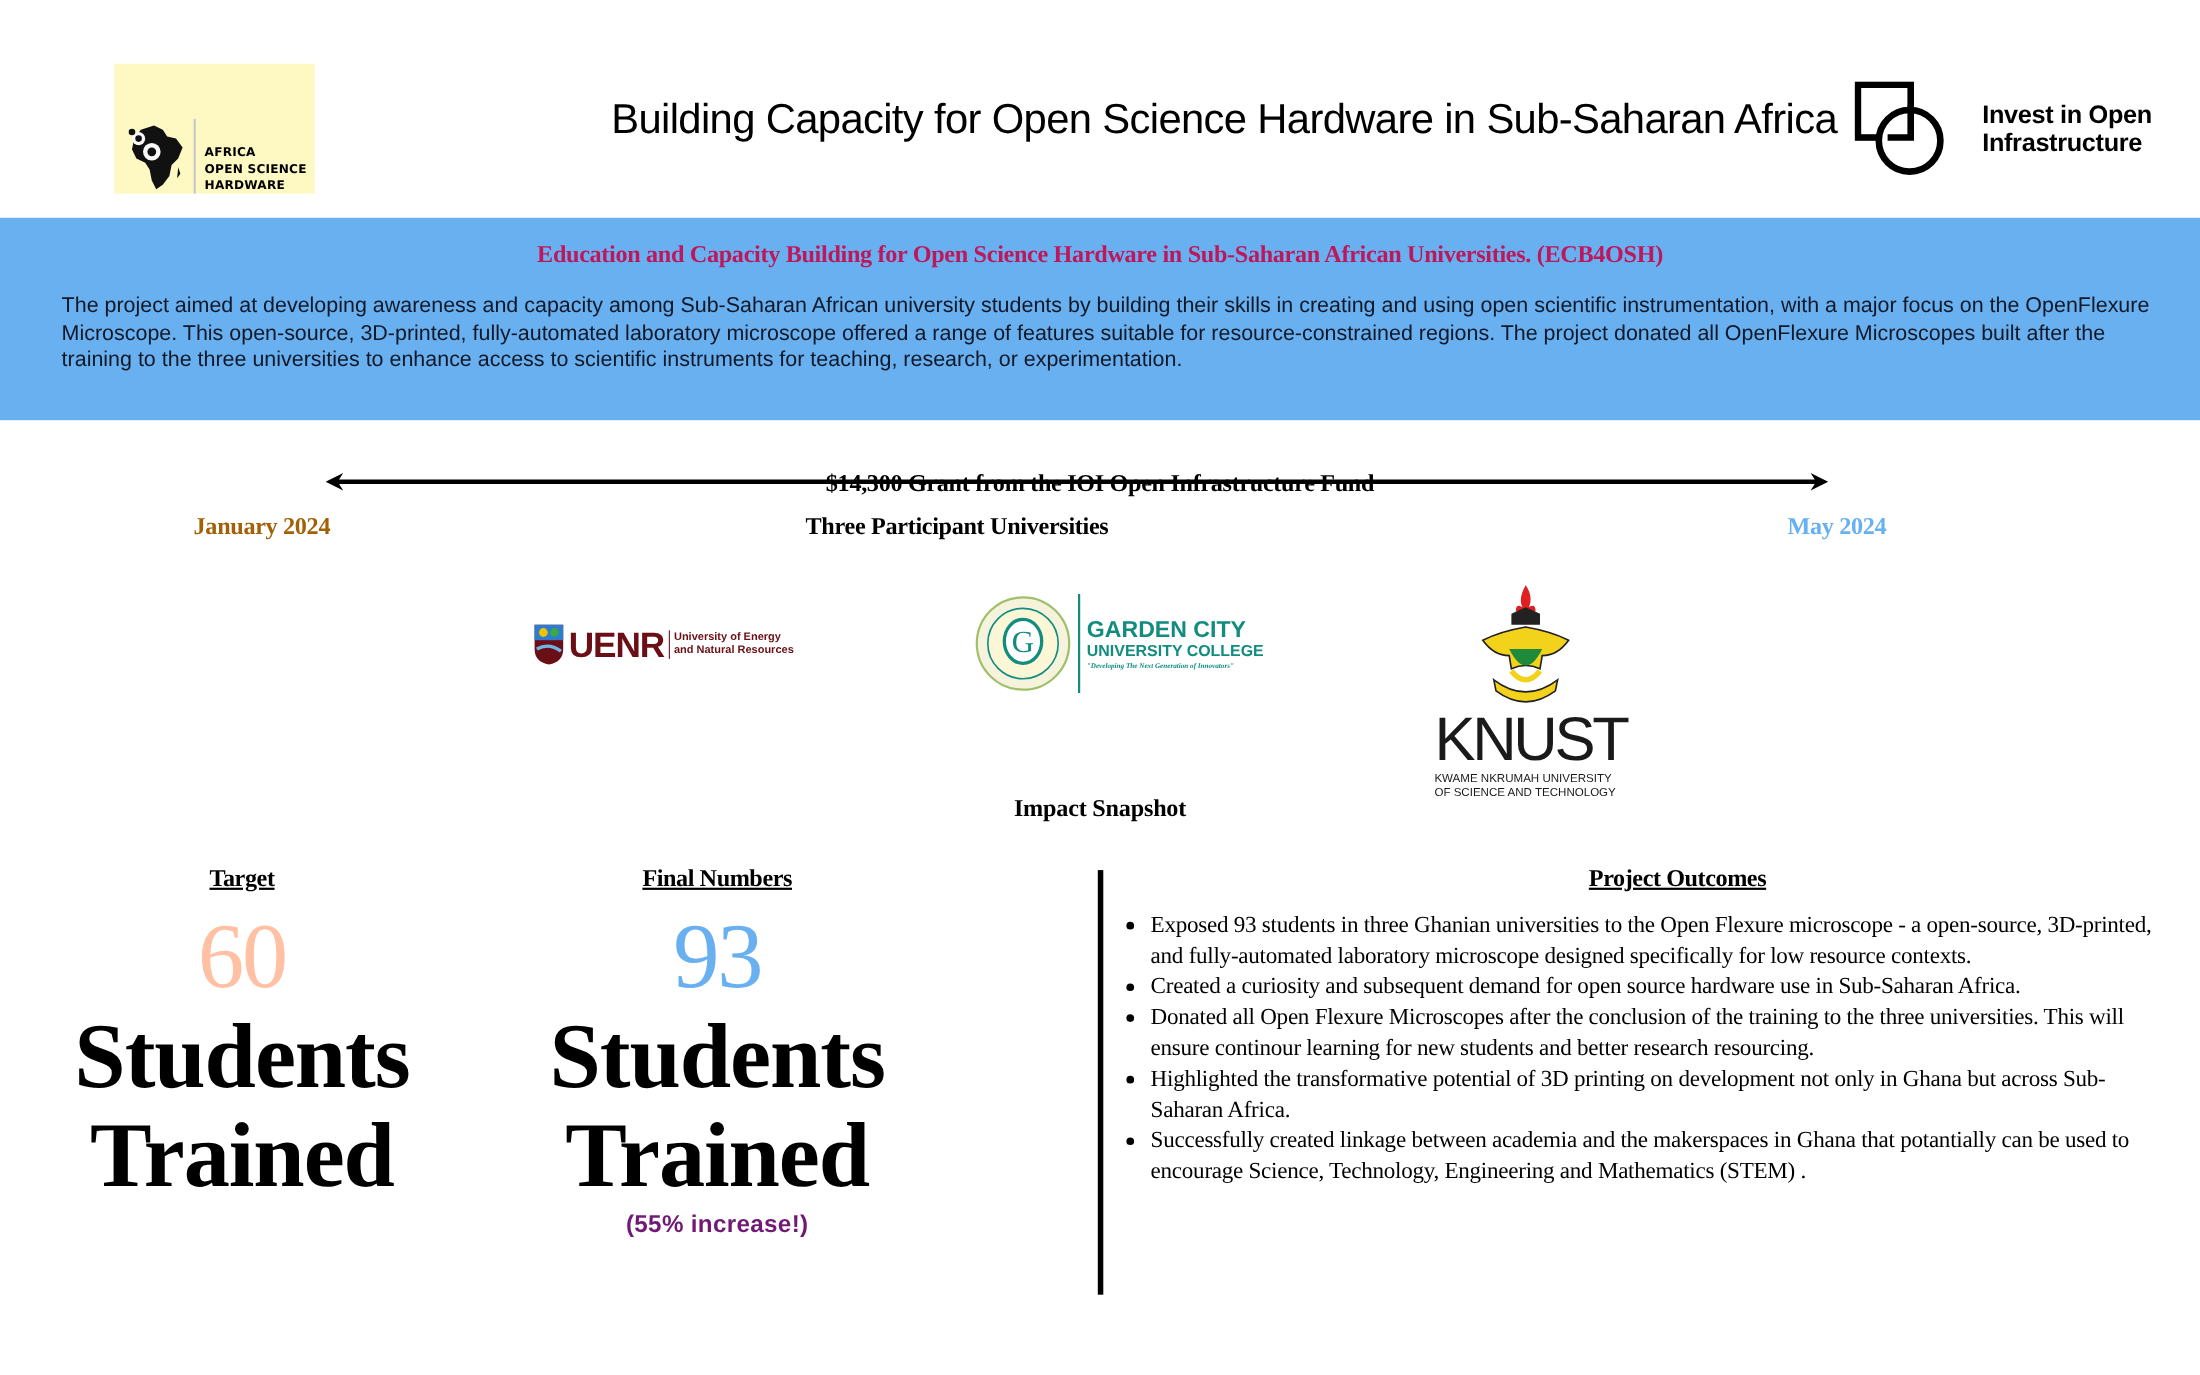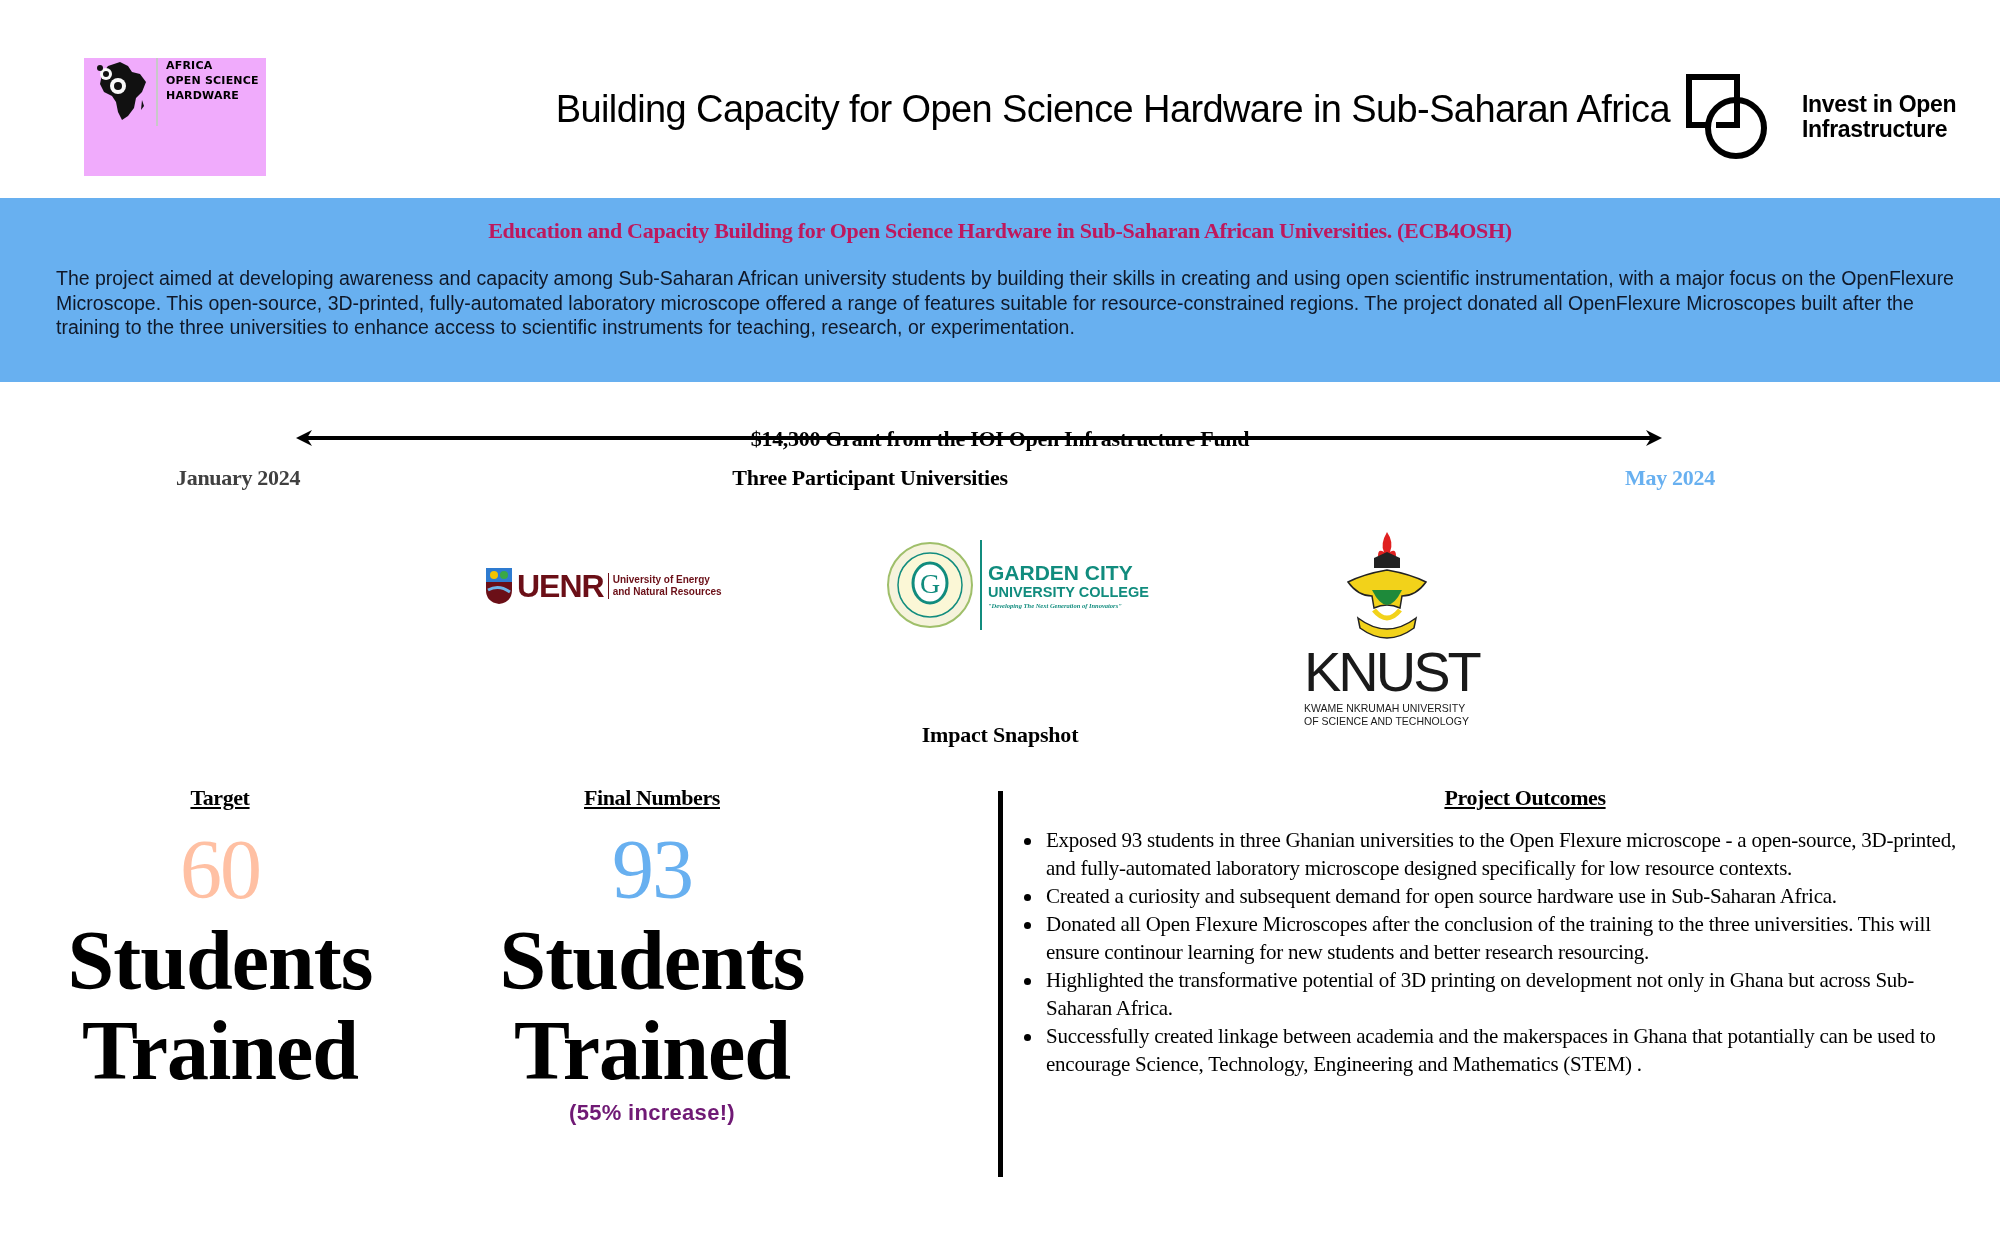--- a/index.html
+++ b/index.html
@@ -2,40 +2,40 @@
 <html><head>
 <meta charset="utf-8">
 <style>
   * { box-sizing: border-box; margin: 0; padding: 0; }
   html, body { width: 2000px; height: 1250px; background: #ffffff; overflow: hidden; }
   body { position: relative; font-family: "Liberation Serif", serif; color: #000; }
 
   .abs { position: absolute; }
 
   
-  .aosh-logo { left: 84px; top: 58px; width: 182px; height: 118px; background: #f0abfc; display: flex; align-items: flex-start; padding-left: 10px; }
+  .aosh-logo { left: 104px; top: 58px; width: 182px; height: 118px; background: #fef9c3; display: flex; align-items: flex-end; padding-left: 10px; }
   .aosh-map { width: 56px; height: 66px; }
   .aosh-divider { width: 2px; height: 68px; background: #c8c8c8; margin: 0 8px 0 6px; }
   .aosh-text { font-family: "DejaVu Sans", sans-serif; font-weight: bold; font-size: 11px; line-height: 15px; letter-spacing: 0.2px; }
 
   .main-title { left: 340px; top: 88px; width: 1330px; text-align: right; font-family: "Liberation Sans", sans-serif; font-weight: normal; font-size: 38px; letter-spacing: -0.6px; }
 
   .ioi-logo { left: 1686px; top: 74px; display: flex; align-items: center; }
   .ioi-mark { width: 84px; height: 86px; }
   .ioi-text { margin-left: 32px; font-family: "Liberation Sans", sans-serif; font-weight: bold; font-size: 23px; line-height: 25px; letter-spacing: -0.3px; }
 
   
   .band { left: 0; top: 198px; width: 2000px; height: 184px; background: #68b0f0; }
   .band-title { left: 0; top: 218px; width: 2000px; text-align: center; color: #be185d; font-family: "Liberation Serif", serif; font-weight: bold; font-size: 22px; letter-spacing: -0.3px; }
   .band-body { left: 56px; top: 266px; width: 1900px; font-family: "Liberation Sans", sans-serif; font-size: 19.5px; line-height: 24.5px; color: #101828; }
 
   
   .grant-label { left: 0; top: 406px; width: 2000px; text-align: center; font-weight: bold; font-size: 22px; letter-spacing: -0.3px; margin-top: 20px; }
   .timeline-arrow { left: 296px; top: 428px; width: 1366px; height: 20px; }
-  .date-start { left: 176px; top: 465px; font-weight: bold; font-size: 22px; color: #404040; letter-spacing: -0.3px; }
+  .date-start { left: 176px; top: 465px; font-weight: bold; font-size: 22px; color: #a16207; letter-spacing: -0.3px; }
   .date-end { left: 1625px; top: 465px; font-weight: bold; font-size: 22px; color: #68b0f0; letter-spacing: -0.3px; }
   .unis-label { left: 0; top: 465px; width: 1740px; text-align: center; font-weight: bold; font-size: 22px; letter-spacing: -0.3px; }
 
   
   .uenr { left: 484px; top: 566px; display: flex; align-items: center; }
   .uenr-crest { width: 30px; height: 40px; }
   .uenr-abbr { font-family: "Liberation Sans", sans-serif; font-weight: bold; font-size: 32px; color: #6b0f17; margin-left: 3px; letter-spacing: -1px; }
   .uenr-sep { width: 1px; height: 26px; background: #6b0f17; margin: 0 4px; }
   .uenr-full { font-family: "Liberation Sans", sans-serif; font-weight: bold; font-size: 10px; line-height: 12px; color: #6b0f17; }
 

